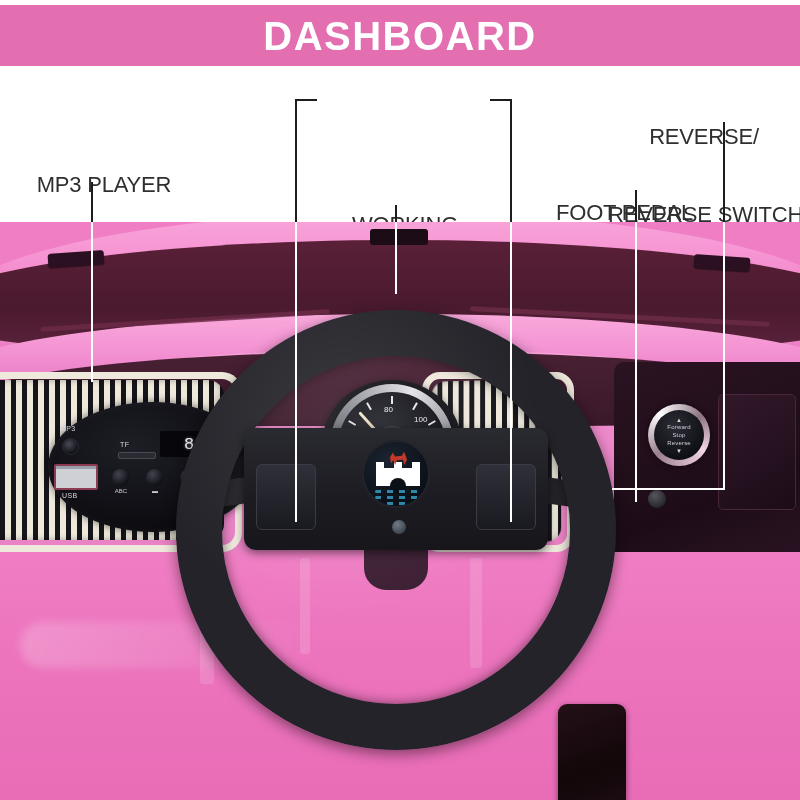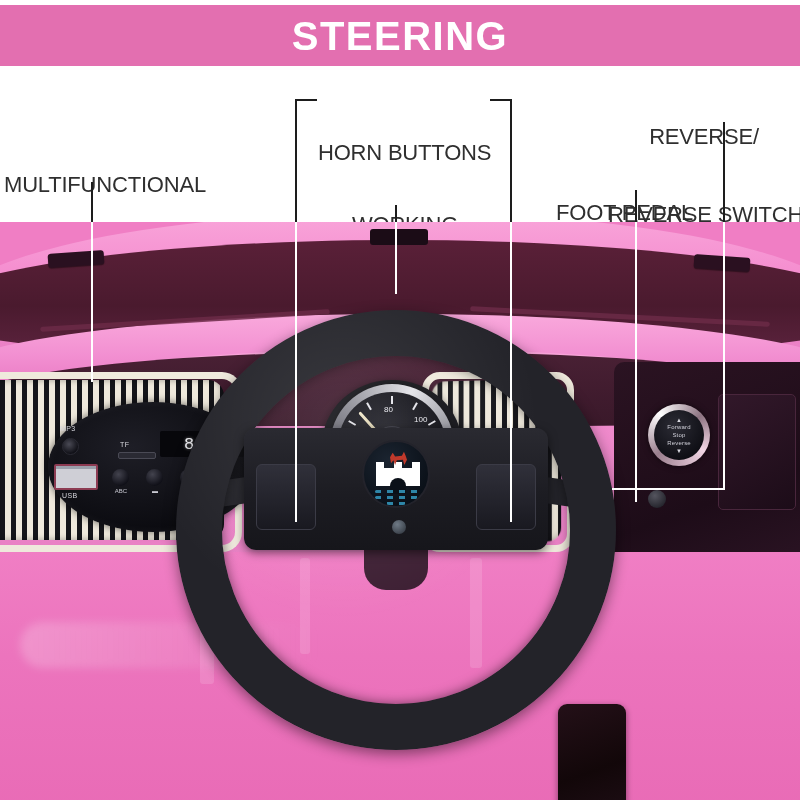--- a/index.html
+++ b/index.html
@@ -319,31 +319,27 @@
     position:absolute; left:188px; top:228px; width:64px; height:52px;
     background:#3d1f33; border-radius:0 0 22px 22px;
   }
 </style>
 </head>
 <body>
 
 <div id="stage">
 
   <div class="header-bar">
-    <div class="header-title">STEERING</div>
+    <div class="header-title">DASHBOARD</div>
   </div>
 
   <div class="label lbl-mp3">
-    <div>MULTIFUNCTIONAL</div>
     <div>MP3 PLAYER</div>
   </div>
 
-  <div class="label lbl-horn">
-    <div>HORN BUTTONS</div>
-  </div>
 
   <div class="label lbl-steer">
     <div>WORKING</div>
     <div>STEERING WHEEL</div>
   </div>
 
   <div class="label lbl-foot">
     <div>FOOT PEDAL</div>
   </div>
 

